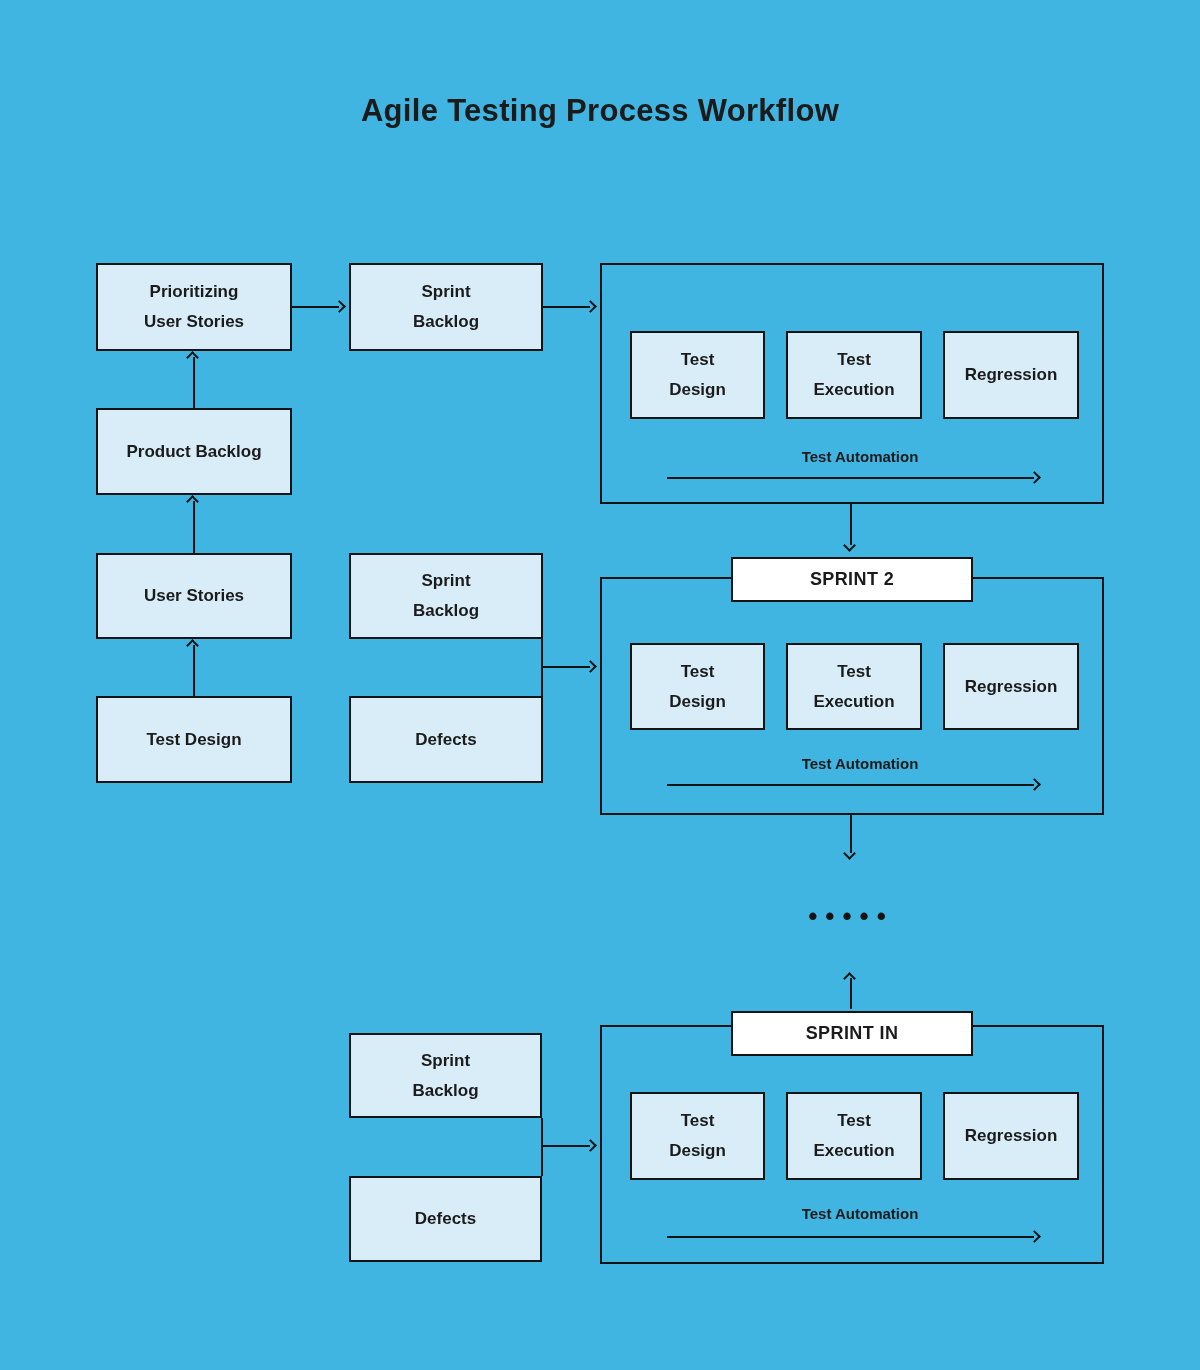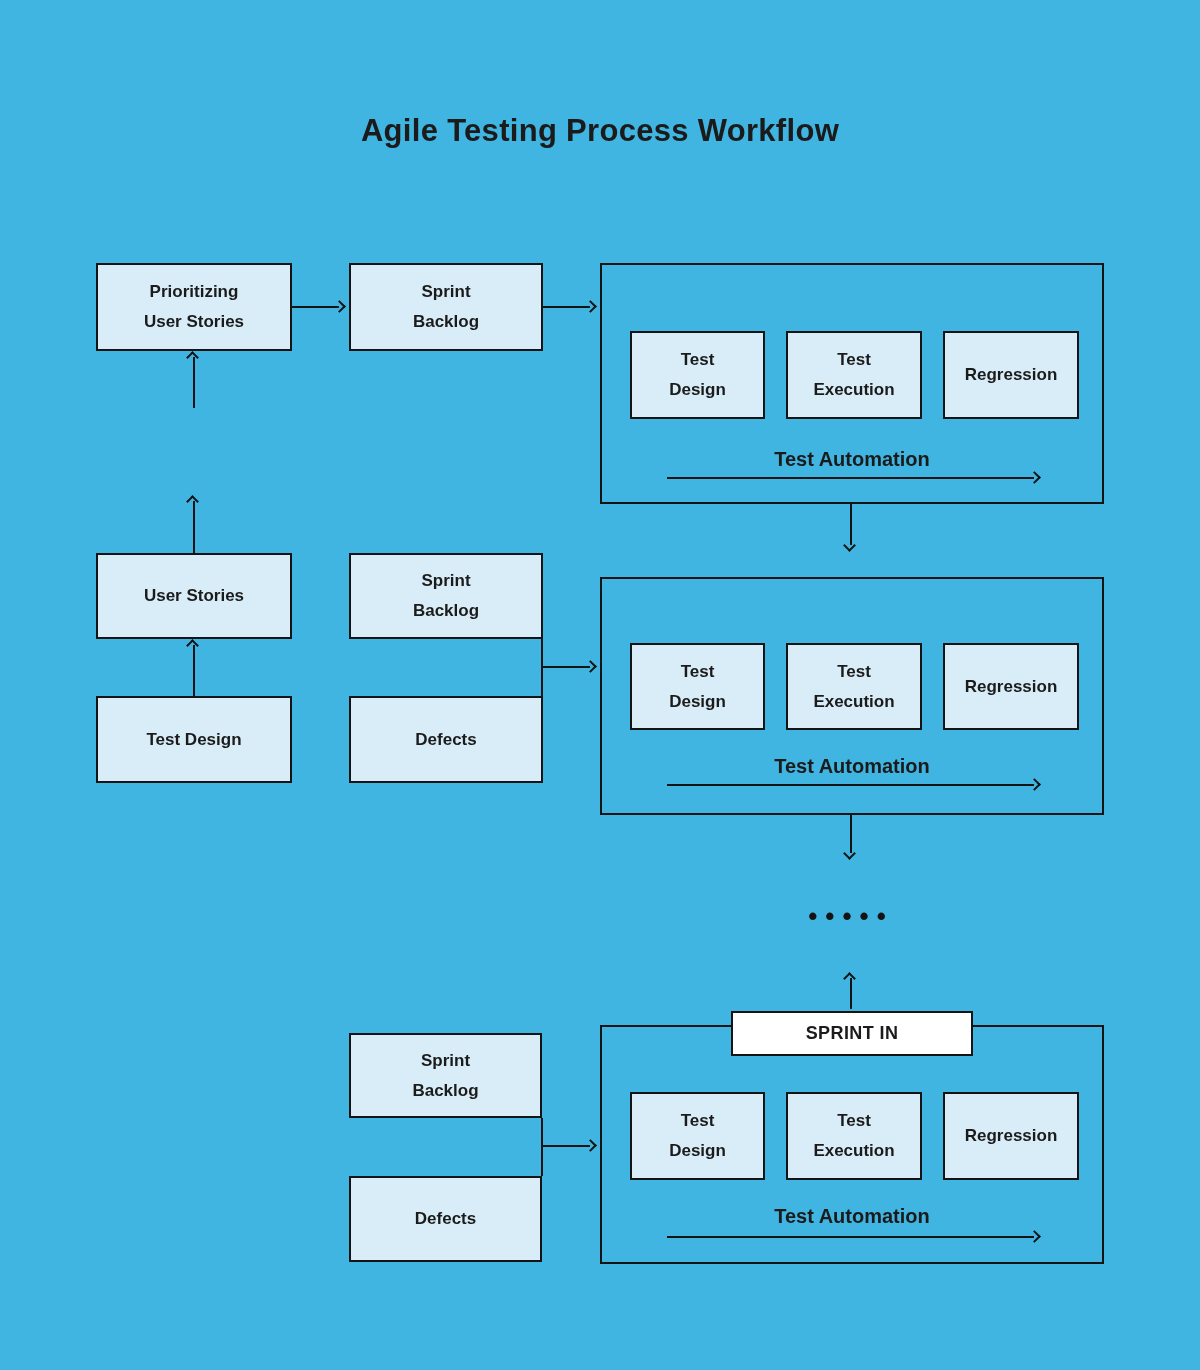--- a/index.html
+++ b/index.html
@@ -10,21 +10,21 @@
     --c-text:#1B1B1B;
   }
   html,body{margin:0;padding:0;background:#eee;}
   .canvas{
     position:relative;width:1200px;height:1370px;overflow:hidden;
     background:var(--c-background);
     font-family:"Liberation Sans",sans-serif;
   }
   .title{
     position:absolute;left:0;top:93px;width:100%;text-align:center;
-    font-size:31px;font-weight:700;color:var(--c-text);letter-spacing:.3px;margin-top:20px;
+    font-size:31px;font-weight:700;color:var(--c-text);letter-spacing:.3px;
   }
   .node{
     position:absolute;box-sizing:border-box;
     background:var(--c-node-fill);border:2px solid var(--c-border);
     display:flex;align-items:center;justify-content:center;
   }
   .node .lbl{
     white-space:pre-line;text-align:center;
     font-size:17px;font-weight:700;line-height:30px;color:var(--c-text);
   }
@@ -33,22 +33,22 @@
     border:2px solid var(--c-border);background:transparent;
   }
   .sprint-header{
     position:absolute;left:50%;transform:translateX(-50%);
     width:242px;height:45px;box-sizing:border-box;
     background:var(--c-header-fill);border:2px solid var(--c-border);
     display:flex;align-items:center;justify-content:center;
     font-size:18px;font-weight:700;color:var(--c-text);letter-spacing:.4px;
   }
   .auto-label{
-    position:absolute;left:0;width:100%;text-align:center;
-    font-size:20px;font-weight:700;color:var(--c-text);
+    position:absolute;left:8px;width:100%;text-align:center;
+    font-size:15px;font-weight:700;color:var(--c-text);
   }
   .arrow{position:absolute;left:0;top:0;width:0;height:0;}
   .vline,.hline{position:absolute;background:var(--c-border);}
   .vline{width:2px;}
   .hline{height:2px;}
   .chev{
     position:absolute;width:9px;height:9px;box-sizing:border-box;
     border-top:2.5px solid var(--c-border);border-right:2.5px solid var(--c-border);
   }
   .chev.r{transform:rotate(45deg);}
@@ -64,20 +64,23 @@
 <body>
 
 <div class="canvas">
 
   <div class="title">Agile Testing Process Workflow</div>
 
   <div class="node" style="left:96px;top:263px;width:196px;height:88px">
     <span class="lbl">Prioritizing
 User Stories</span>
   </div>
+  <div class="node" style="left:96px;top:408px;width:196px;height:87px">
+    <span class="lbl">Product Backlog</span>
+  </div>
   <div class="node" style="left:96px;top:553px;width:196px;height:86px">
     <span class="lbl">User Stories</span>
   </div>
   <div class="node" style="left:96px;top:696px;width:196px;height:87px">
     <span class="lbl">Test Design</span>
   </div>
 
   <div class="node" style="left:349px;top:263px;width:194px;height:88px">
     <span class="lbl">Sprint
 Backlog</span>
@@ -112,20 +115,21 @@
       <span class="lbl">Regression</span>
     </div>
     <div class="auto-label" style="top:183px">Test Automation</div>
     <div class="arrow">
       <div class="hline" style="left:65px;top:212px;width:367px"></div>
       <div class="chev r" style="left:428px;top:208px"></div>
     </div>
   </div>
 
   <div class="sprint" style="left:600px;top:577px;width:504px;height:238px">
+    <div class="sprint-header" style="top:-22px">SPRINT 2</div>
     <div class="node" style="left:28px;top:64px;width:135px;height:87px">
       <span class="lbl">Test
 Design</span>
     </div>
     <div class="node" style="left:184px;top:64px;width:136px;height:87px">
       <span class="lbl">Test
 Execution</span>
     </div>
     <div class="node" style="left:341px;top:64px;width:136px;height:87px">
       <span class="lbl">Regression</span>

